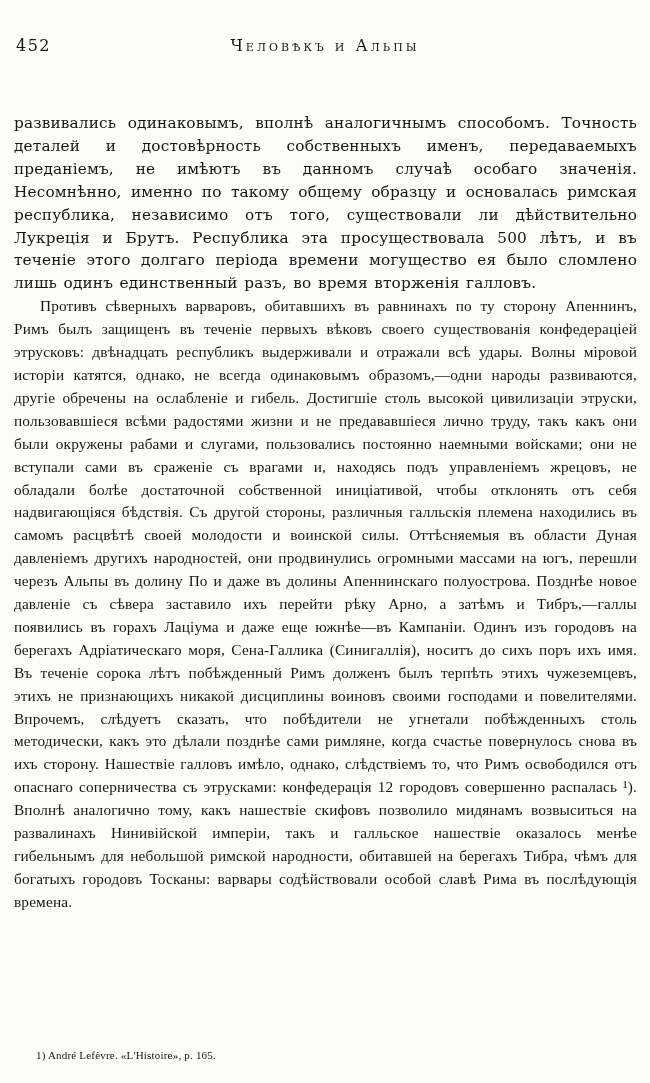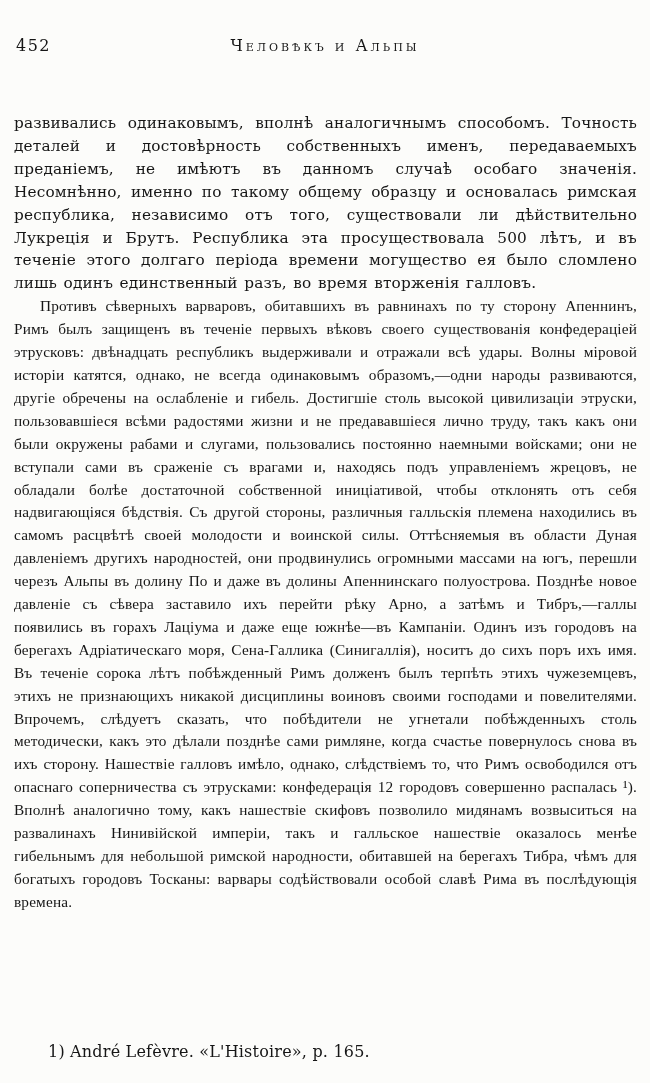--- a/index.html
+++ b/index.html
@@ -42,24 +42,25 @@
     line-height: 22.9px;
     text-align: justify;
     letter-spacing: 0.15px;
     word-spacing: 1.5px;
     margin-top: 28px;
   }
   .para { text-align: justify; }
   .para.indent { text-indent: 26px; font-family: Liberation Serif, serif; }
   .footnote {
     position: absolute;
-    left: 48px;
+    left: 36px;
     bottom: 22px;
-    font-size: 16px;
+    font-size: 11px;
     letter-spacing: 0.2px;
+    font-family: Liberation Serif, serif;
   }
 </style>
 </head>
 <body>
 
 <div class="page">
 
   <div class="running-header">
     <span class="page-number">452</span>
     <div class="header-title">Человѣкъ и Альпы</div>

